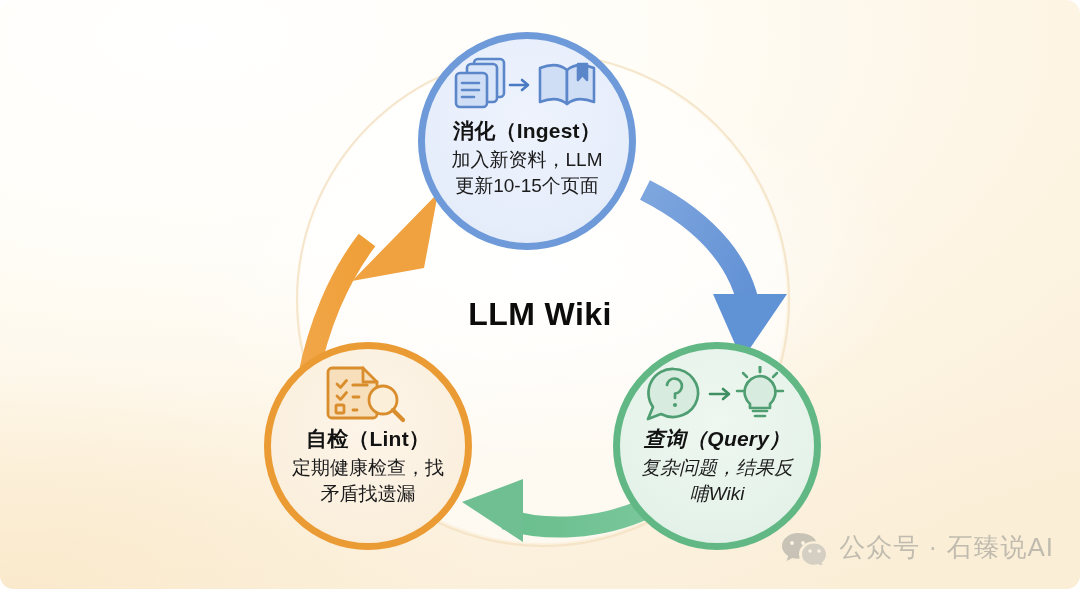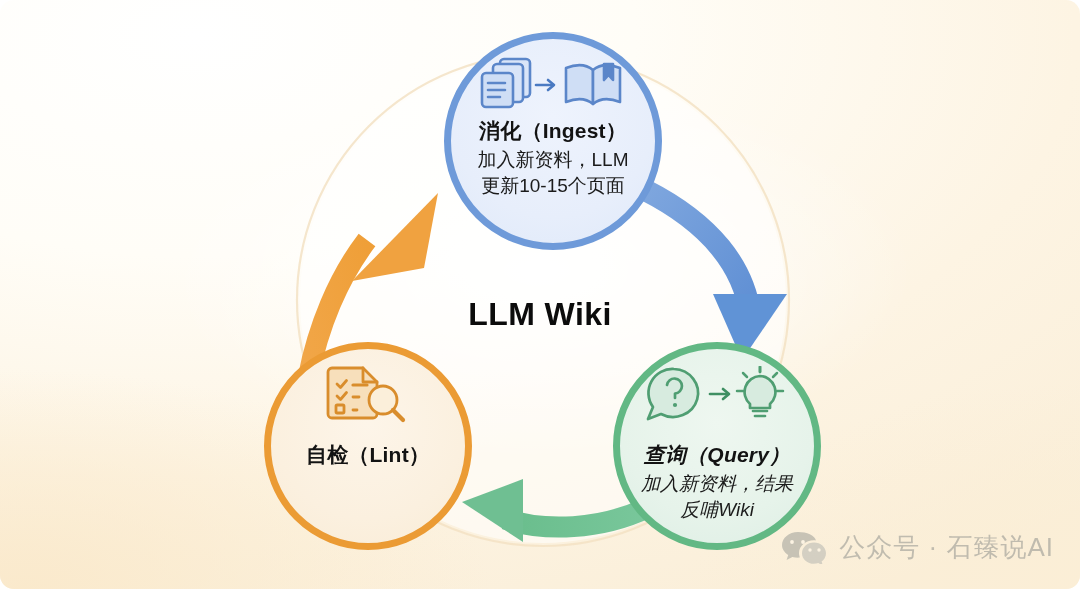--- a/index.html
+++ b/index.html
@@ -42,47 +42,47 @@
   .node-title {
     font-size: 21px; font-weight: bold; color: #131313;
     letter-spacing: .2px; line-height: 1.1; margin-top: 4px;
     white-space: nowrap;
   }
   .node-sub {
     font-size: 19px; color: #1b1b1b; line-height: 1.38;
     text-align: center; margin-top: 5px; max-width: 165px;
   }
   #node-ingest {
-    left: 444px; top: 32px; width: 218px; height: 218px;
+    left: 418px; top: 32px; width: 218px; height: 218px;
     background: radial-gradient(circle at 50% 38%, #eef3fd 0%, #e7eefb 62%, #dfe9f9 100%);
     border: 7px solid #6e9ad9;
   }
   #node-query {
     left: 613px; top: 342px; width: 208px; height: 208px;
     background: radial-gradient(circle at 50% 38%, #eef7f0 0%, #e6f3ea 62%, #ddeee4 100%);
     border: 7px solid #62b884;
     font-style: italic;
   }
   #node-lint {
     left: 264px; top: 342px; width: 208px; height: 208px;
     background: radial-gradient(circle at 50% 38%, #fdf5e9 0%, #fbf0df 62%, #f9ecd6 100%);
     border: 7px solid #eb9b34;
   }
   #node-query .node-icon, #node-lint .node-icon { margin-top: 16px; height: 58px; }
-  #node-query .node-title, #node-lint .node-title { margin-top: 20px; }
+  #node-query .node-title, #node-lint .node-title { margin-top: 4px; }
   #center-title {
     position: absolute;
     left: 0; right: 0; top: 296px;
     text-align: center;
     font-size: 32px; font-weight: bold; color: #0c0c0c;
     letter-spacing: .4px;
   }
   #watermark {
     position: absolute; right: 26px; bottom: 24px;
-    display: flex; align-items: flex-start; gap: 12px;
+    display: flex; align-items: flex-end; gap: 12px;
     color: #9d9d96; opacity: .62;
   }
   #watermark .wm-text {
     font-size: 26px; letter-spacing: 1px; white-space: nowrap;
   }
 </style>
 </head>
 <body>
 
 <div id="stage">
@@ -169,41 +169,42 @@
             <path d="M116 0 v6"></path>
             <path d="M99 7 l4 4"></path>
             <path d="M133 7 l-4 4"></path>
             <path d="M93 25 h6"></path>
             <path d="M139 25 h-6"></path>
           </g>
         </g>
       </svg>
     </div>
     <div class="node-title">查询（Query）</div>
-    <div class="node-sub">加入新资料，结果反哺Wiki</div>
+    <div class="node-sub">复杂问题，结果反哺Wiki</div>
   </div>
 
   <div class="node" id="node-lint">
     <div class="node-icon">
       <svg width="96" height="58" viewBox="0 0 96 58">
         <g fill="none" stroke="#d98d2c" stroke-width="2.8" stroke-linejoin="round" stroke-linecap="round">
           <path d="M12 3 h31 l14 14 v32 a4 4 0 0 1 -4 4 h-41 a4 4 0 0 1 -4 -4 v-42 a4 4 0 0 1 4 -4 z" fill="#f7dfbb"></path>
           <path d="M43 3 v14 h14"></path>
           <path d="M17 19 l3.5 3.5 l6 -7"></path>
           <path d="M17 31 l3.5 3.5 l6 -7"></path>
           <rect x="16" y="40" width="8" height="8" rx="1.2"></rect>
           <path d="M33 20 h14" stroke-width="3.2"></path>
           <path d="M33 32 h6"></path>
           <path d="M33 45 h4"></path>
           <circle cx="63" cy="35" r="14" fill="#fbefda"></circle>
           <path d="M73 45 l10 10" stroke-width="4.2"></path>
         </g>
       </svg>
     </div>
     <div class="node-title">自检（Lint）</div>
+    <div class="node-sub">定期健康检查，找矛盾找遗漏</div>
   </div>
 
   <div id="center-title">LLM Wiki</div>
 
   <div id="watermark">
     <svg width="46" height="34" viewBox="0 0 46 34">
       <path d="M17 2 C8 2 1 8 1 15 c0 4 2.4 7.6 6.2 10 L5.6 30 l5.8 -3.1 c1.7 .5 3.6 .8 5.6 .8 c.6 0 1.2 0 1.8 -.1 C18.3 26 18 24.6 18 23.2 C18 16 24.6 10.3 33 10.3 c.7 0 1.4 0 2 .1 C33.6 5.4 26.1 2 17 2 z" fill="#a8a8a0"></path>
       <path d="M45 23.2 C45 17.3 39.6 12.6 33 12.6 S21 17.3 21 23.2 c0 5.9 5.4 10.6 12 10.6 c1.5 0 3 -.25 4.3 -.7 l4.6 2.5 l-1.3 -4 C43.2 29.5 45 26.5 45 23.2 z" fill="#bdbdb5"></path>
       <circle cx="11" cy="12" r="1.9" fill="#fdf6e8"></circle>
       <circle cx="22" cy="12" r="1.9" fill="#fdf6e8"></circle>

